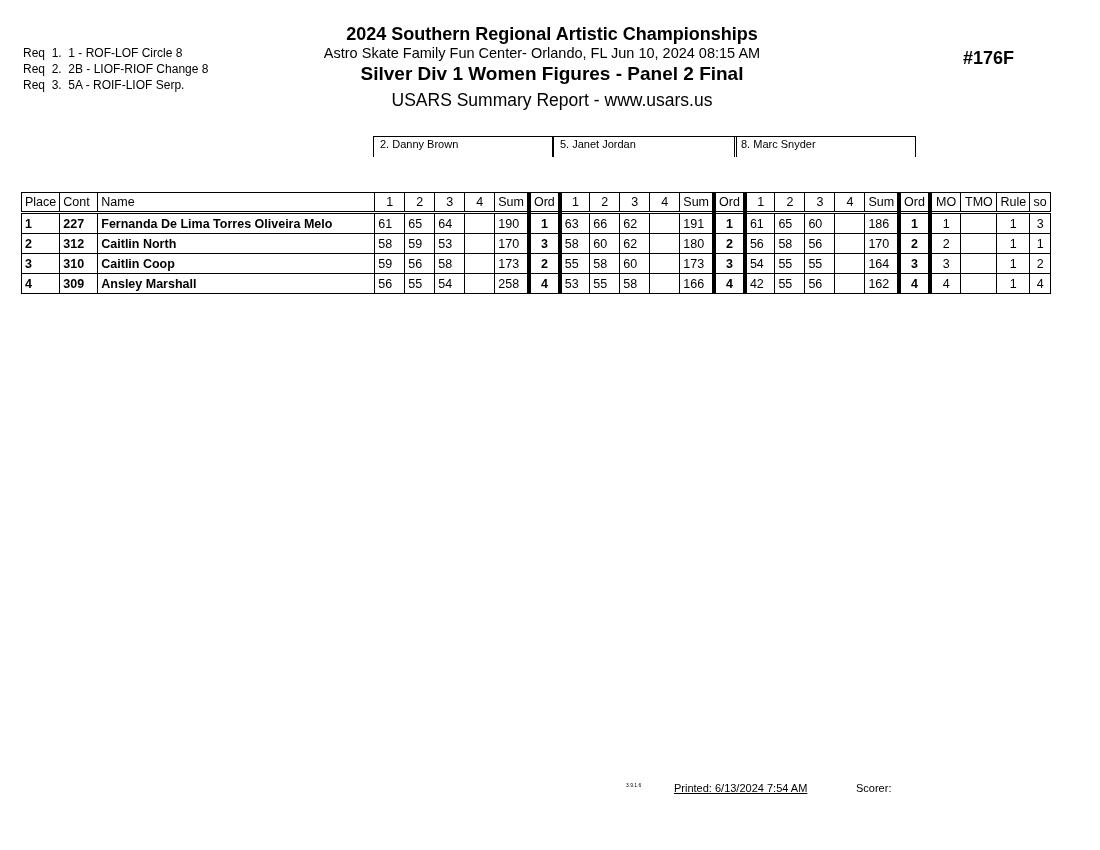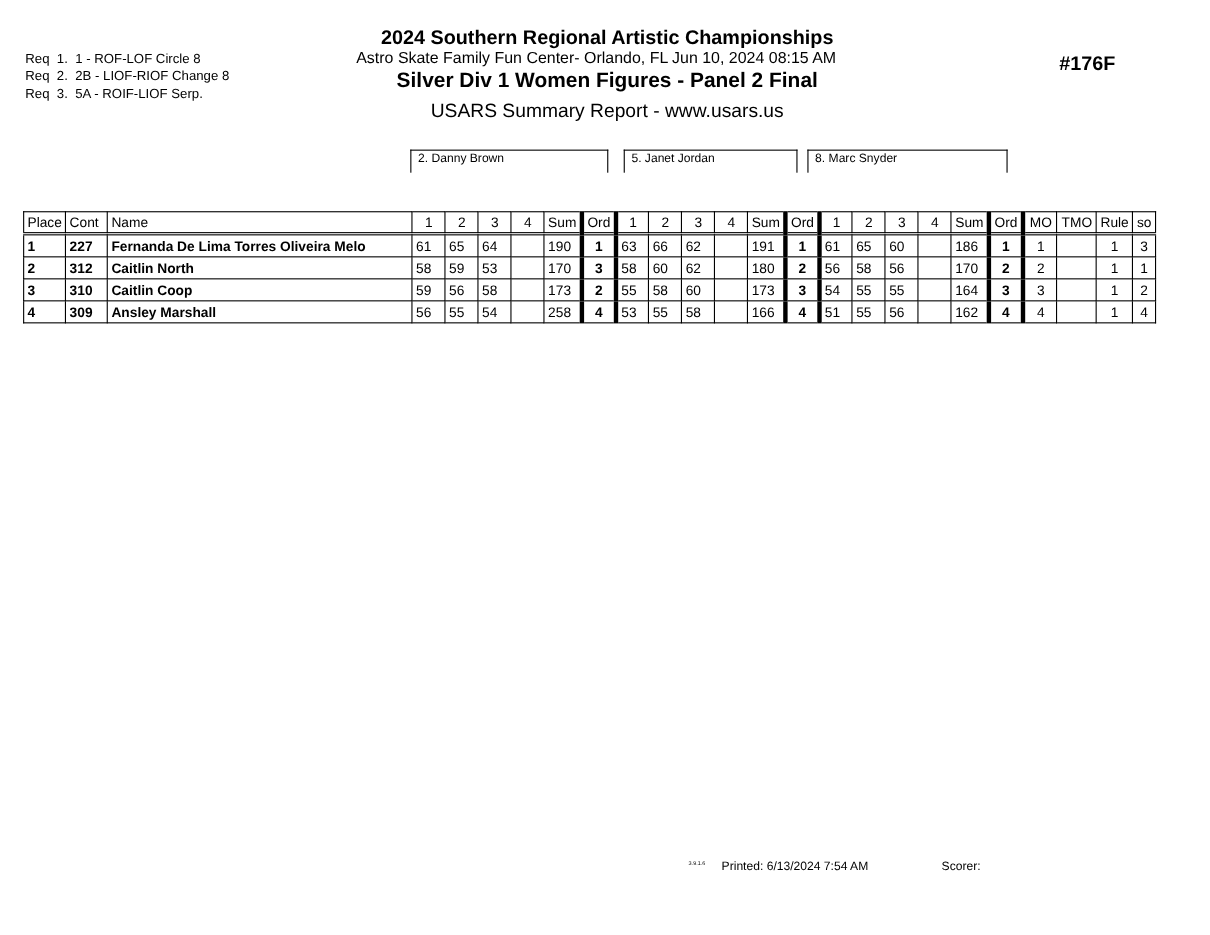--- a/index.html
+++ b/index.html
@@ -42,21 +42,21 @@
   <div>Req  3.  5A - ROIF-LIOF Serp.</div>
 </div>
 
 <div class="abs title t1">2024 Southern Regional Artistic Championships</div>
 <div class="abs title t2">Astro Skate Family Fun Center- Orlando, FL  Jun 10, 2024  08:15 AM</div>
 <div class="abs title t3">Silver Div 1 Women Figures - Panel 2 Final</div>
 <div class="abs title t4">USARS Summary Report - www.usars.us</div>
 <div class="abs evnum">#176F</div>
 
 <div class="abs judge-box" style="left:373px; width:180px;">2.  Danny Brown</div>
-<div class="abs judge-box" style="left:567px; width:158px;">5.  Janet Jordan</div>
+<div class="abs judge-box" style="left:553px; width:184px;">5.  Janet Jordan</div>
 <div class="abs judge-box" style="left:734px; width:182px;">8.  Marc Snyder</div>
 
 <table class="scores">
   <colgroup>
     <col style="width:37px">
       <col style="width:38px">
       <col style="width:277px">
     <col style="width:30px">
       <col style="width:30px">
       <col style="width:30px">
@@ -208,29 +208,29 @@
       <td>54</td>
       <td></td>
       <td class="r">258</td>
       <td class="b c thickL">4</td>
       <td class="thickL">53</td>
       <td>55</td>
       <td>58</td>
       <td></td>
       <td class="r">166</td>
       <td class="b c thickL">4</td>
-      <td class="thickL">51</td>
+      <td class="thickL">42</td>
       <td>55</td>
       <td>56</td>
       <td></td>
       <td class="r">162</td>
       <td class="b c thickL">4</td>
       <td class="c thickL">4</td>
       <td class="c"></td>
       <td class="c">1</td>
       <td class="c">4</td>
     </tr>
   </tbody>
 </table>
 
 <div class="abs ver">3.9.1.6</div>
-<div class="abs footer" style="left:656px;">Printed:  6/13/2024  7:54 AM</div>
+<div class="abs footer" style="left:674px;text-decoration:underline;">Printed:  6/13/2024  7:54 AM</div>
 <div class="abs footer" style="left:856px;">Scorer:</div>
 
 </body></html>

